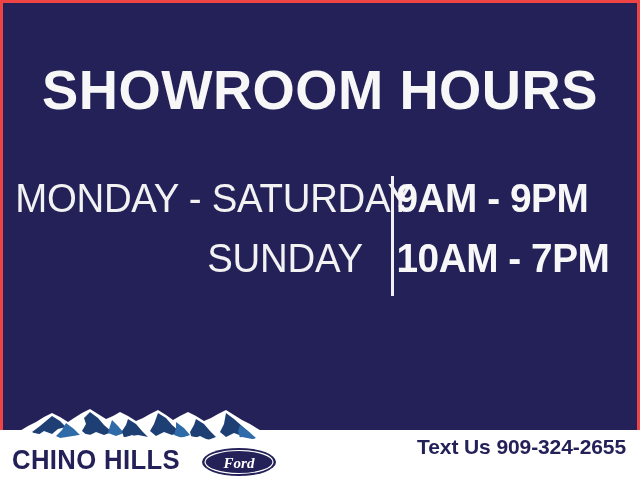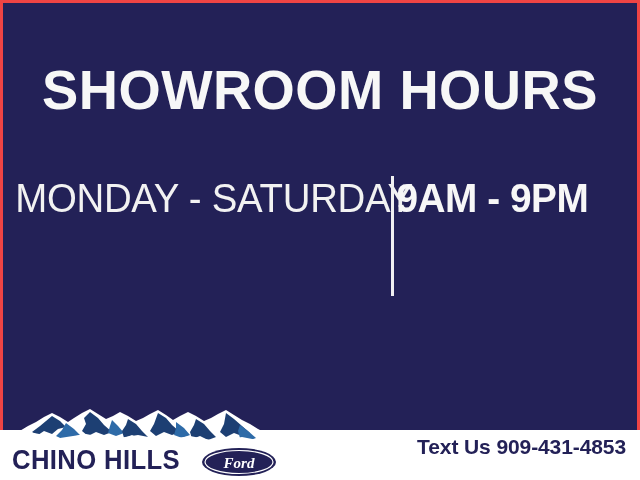--- a/index.html
+++ b/index.html
@@ -165,20 +165,24 @@
 
   <div class="title">SHOWROOM HOURS</div>
 
   <div class="hours">
 
     <div class="hours-row">
       <div class="day-cell">MONDAY - SATURDAY</div>
       <div class="time-cell">9AM - 9PM</div>
     </div>
 
+    <div class="hours-row">
+      <div class="day-cell">SUNDAY</div>
+      <div class="time-cell">10AM - 7PM</div>
+    </div>
 
   </div>
 
   <div class="divider"></div>
 
   <div class="footer"></div>
 
   <div class="logo-wrap">
 
     <svg class="mountains" viewBox="0 0 260 42" preserveAspectRatio="none">
@@ -211,16 +215,16 @@
       <svg class="ford-oval" viewBox="0 0 76 30">
         <ellipse cx="38" cy="15" rx="37" ry="14" fill="#232157"></ellipse>
         <ellipse cx="38" cy="15" rx="34" ry="11.5" fill="none" stroke="#ffffff" stroke-width="1.2"></ellipse>
         <text x="38" y="21" text-anchor="middle" fill="#ffffff" font-family="Liberation Serif, serif" font-size="15" font-style="italic" font-weight="bold">Ford</text>
       </svg>
     </div>
 
   </div>
 
   <div class="contact">
-    <div class="contact-phone">Text Us 909-431-4853</div>
+    <div class="contact-phone">Text Us 909-324-2655</div>
   </div>
 
 </div>
 
 </body></html>

